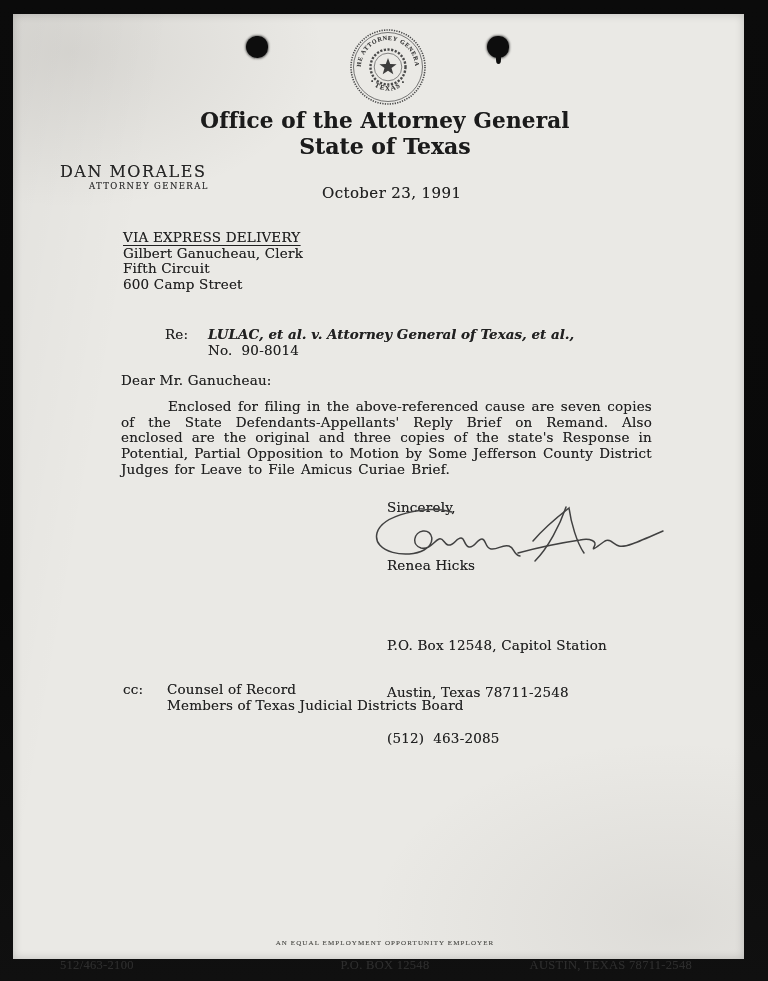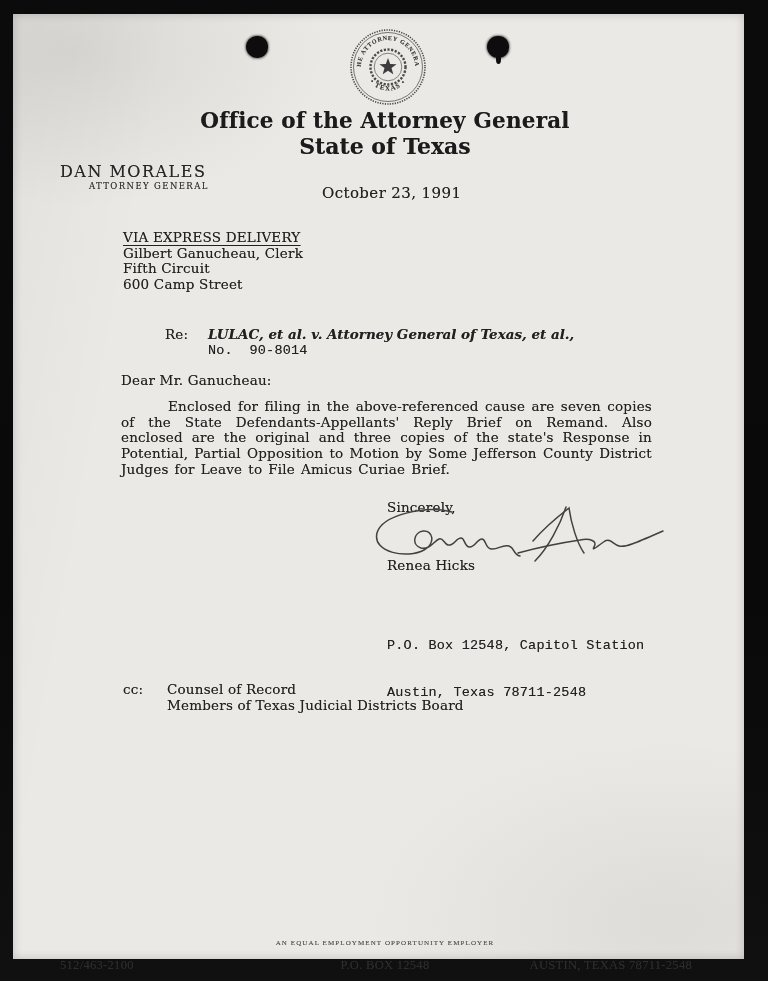--- a/index.html
+++ b/index.html
@@ -48,21 +48,21 @@
   .official-title{left:76px;top:167px;font-size:8.5px;letter-spacing:1.4px;color:#333;}
   .date{left:309px;top:170px;font-size:15px;letter-spacing:0.4px;}
 
   .txt{font-size:13.5px;line-height:15.5px;letter-spacing:0.2px;color:#212121;}
   .address{left:110px;top:216px;}
   .underlined{text-decoration:underline;text-underline-offset:2.5px;}
 
   .re-label{left:152px;top:313px;}
   .re-body{left:195px;top:313px;width:400px;}
   .re-case{font-weight:bold;font-style:italic;letter-spacing:0;}
-  .pre{white-space:pre;font-family:Liberation Mono, monospace;}
+  .pre{white-space:pre;}
 
   .salutation{left:108px;top:359px;}
   .body-par{
     left:108px;top:385px;width:531px;
     text-align:justify;text-indent:47px;word-spacing:1.5px;line-height:15.7px;
   }
 
   .closing{left:374px;top:486px;}
   .signature{left:357px;top:489px;width:300px;height:70px;}
   .signer-name{left:374px;top:544px;}
@@ -144,20 +144,21 @@
       <path d="M 196,4 C 190,22 178,45 165,58"></path>
       <path d="M 163,38 C 175,24 190,12 199,5 C 201,20 207,40 214,50"></path>
       <path d="M 148,50 C 170,44 190,40 210,37 C 220,35 228,38 224,44 C 221,49 229,42 235,38 C 240,35 243,41 249,43 C 255,45 268,39 293,28"></path>
     </svg>
 
     <div class="abs txt signer-name">Renea Hicks</div>
 
     <div class="abs txt signer-addr pre">
       <div>P.O. Box 12548, Capitol Station</div>
       <div>Austin, Texas 78711-2548</div>
+      <div>(512)  463-2085</div>
     </div>
 
     <div class="abs txt cc-label">cc:</div>
     <div class="abs txt cc-list">
       <div>Counsel of Record</div>
       <div>Members of Texas Judicial Districts Board</div>
     </div>
 
     <div class="abs footer-item footer-phone">512/463-2100</div>
     <div class="abs footer-item footer-po">P.O. BOX 12548</div>

